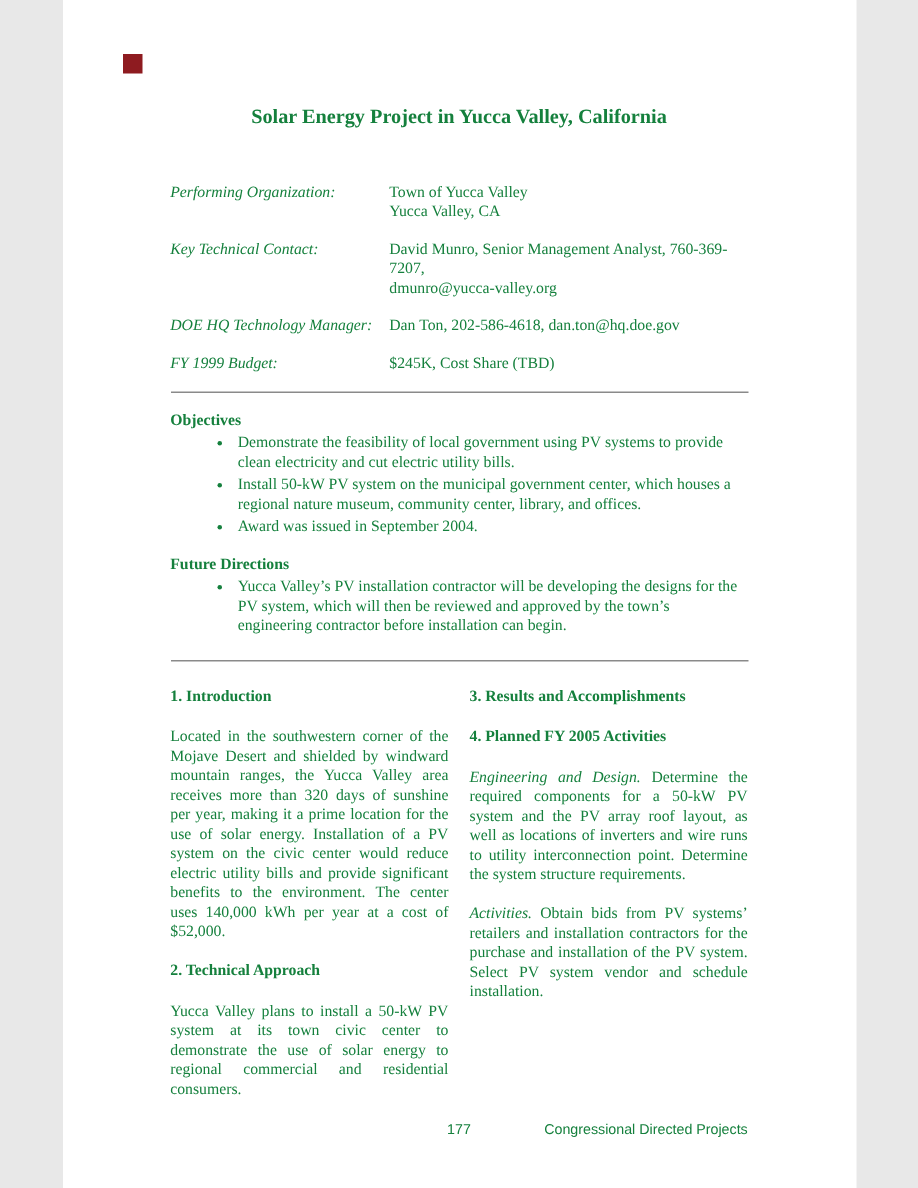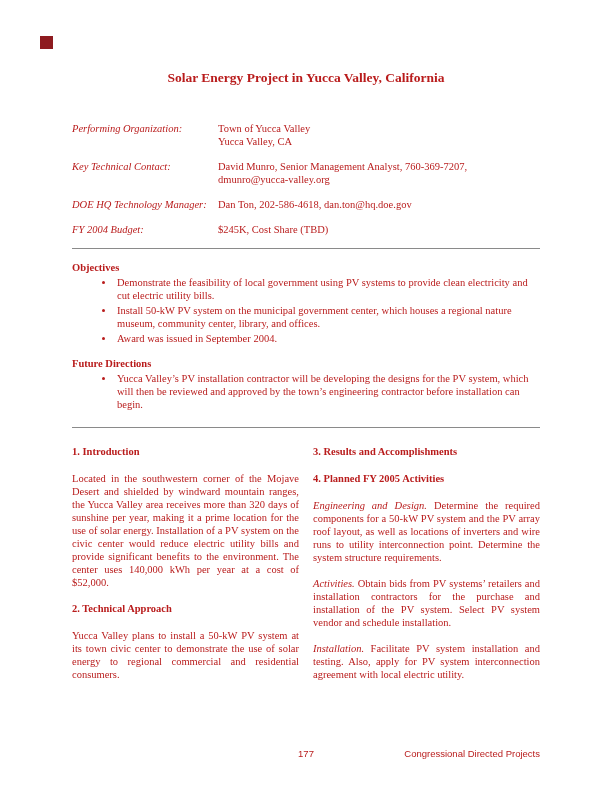--- a/index.html
+++ b/index.html
@@ -1,23 +1,23 @@
 <!DOCTYPE html>
 <html><head>
 <meta charset="utf-8">
 <style>
   * { margin: 0; padding: 0; box-sizing: border-box; }
   html, body { background: #e8e8e8; }
   .page {
-    width: 612px; height: 792px;
+    width: 529px; height: 792px;
     margin: 0 auto;
     background: #ffffff;
     position: relative;
     font-family: "Liberation Serif", serif;
-    color: #b91c1c;
+    color: #15803d;
     overflow: hidden;
   }
   .corner-marker {
     position: absolute;
     left: 40px; top: 36px;
     width: 13px; height: 13px;
     background: #8e1b20;
   }
   .content {
     position: absolute;
@@ -104,21 +104,21 @@
           <div>dmunro@yucca-valley.org</div>
         </div>
       </div>
       <div class="meta-row">
         <div class="meta-label">DOE HQ Technology Manager:</div>
         <div class="meta-value">
           <div>Dan Ton, 202-586-4618, dan.ton@hq.doe.gov</div>
         </div>
       </div>
       <div class="meta-row">
-        <div class="meta-label">FY 2004 Budget:</div>
+        <div class="meta-label">FY 1999 Budget:</div>
         <div class="meta-value">
           <div>$245K, Cost Share (TBD)</div>
         </div>
       </div>
     </div>
 
     <hr class="rule rule-1">
 
     <div class="summary">
 
@@ -154,21 +154,20 @@
         <p>Located in the southwestern corner of the Mojave Desert and shielded by windward mountain ranges, the Yucca Valley area receives more than 320 days of sunshine per year, making it a prime location for the use of solar energy.  Installation of a PV system on the civic center would reduce electric utility bills and provide significant benefits to the environment.  The center uses 140,000 kWh per year at a cost of $52,000.</p>
         <div class="col-heading" style="margin-top:13px;">2. Technical Approach</div>
         <p>Yucca Valley plans to install a 50-kW PV system at its town civic center to demonstrate the use of solar energy to regional commercial and residential consumers.</p>
       </div>
 
       <div class="col">
         <div class="col-heading">3. Results and Accomplishments</div>
         <div class="col-heading" style="margin-top:1px;">4. Planned FY 2005 Activities</div>
         <p><span class="lead">Engineering and Design.</span><span>  Determine the required components for a 50-kW PV system and the PV array roof layout, as well as locations of inverters and wire runs to utility interconnection point.  Determine the system structure requirements.</span></p>
         <p><span class="lead">Activities.</span><span>  Obtain bids from PV systems’ retailers and installation contractors for the purchase and installation of the PV system.  Select PV system vendor and schedule installation.</span></p>
-        <p><span class="lead">Installation.</span><span>  Facilitate PV system installation and testing.  Also, apply for PV system interconnection agreement with local electric utility.</span></p>
       </div>
 
     </div>
 
   </div>
 
   <div class="footer">
     <span class="page-num">177</span>
     <span class="footer-label">Congressional Directed Projects</span>
   </div>

